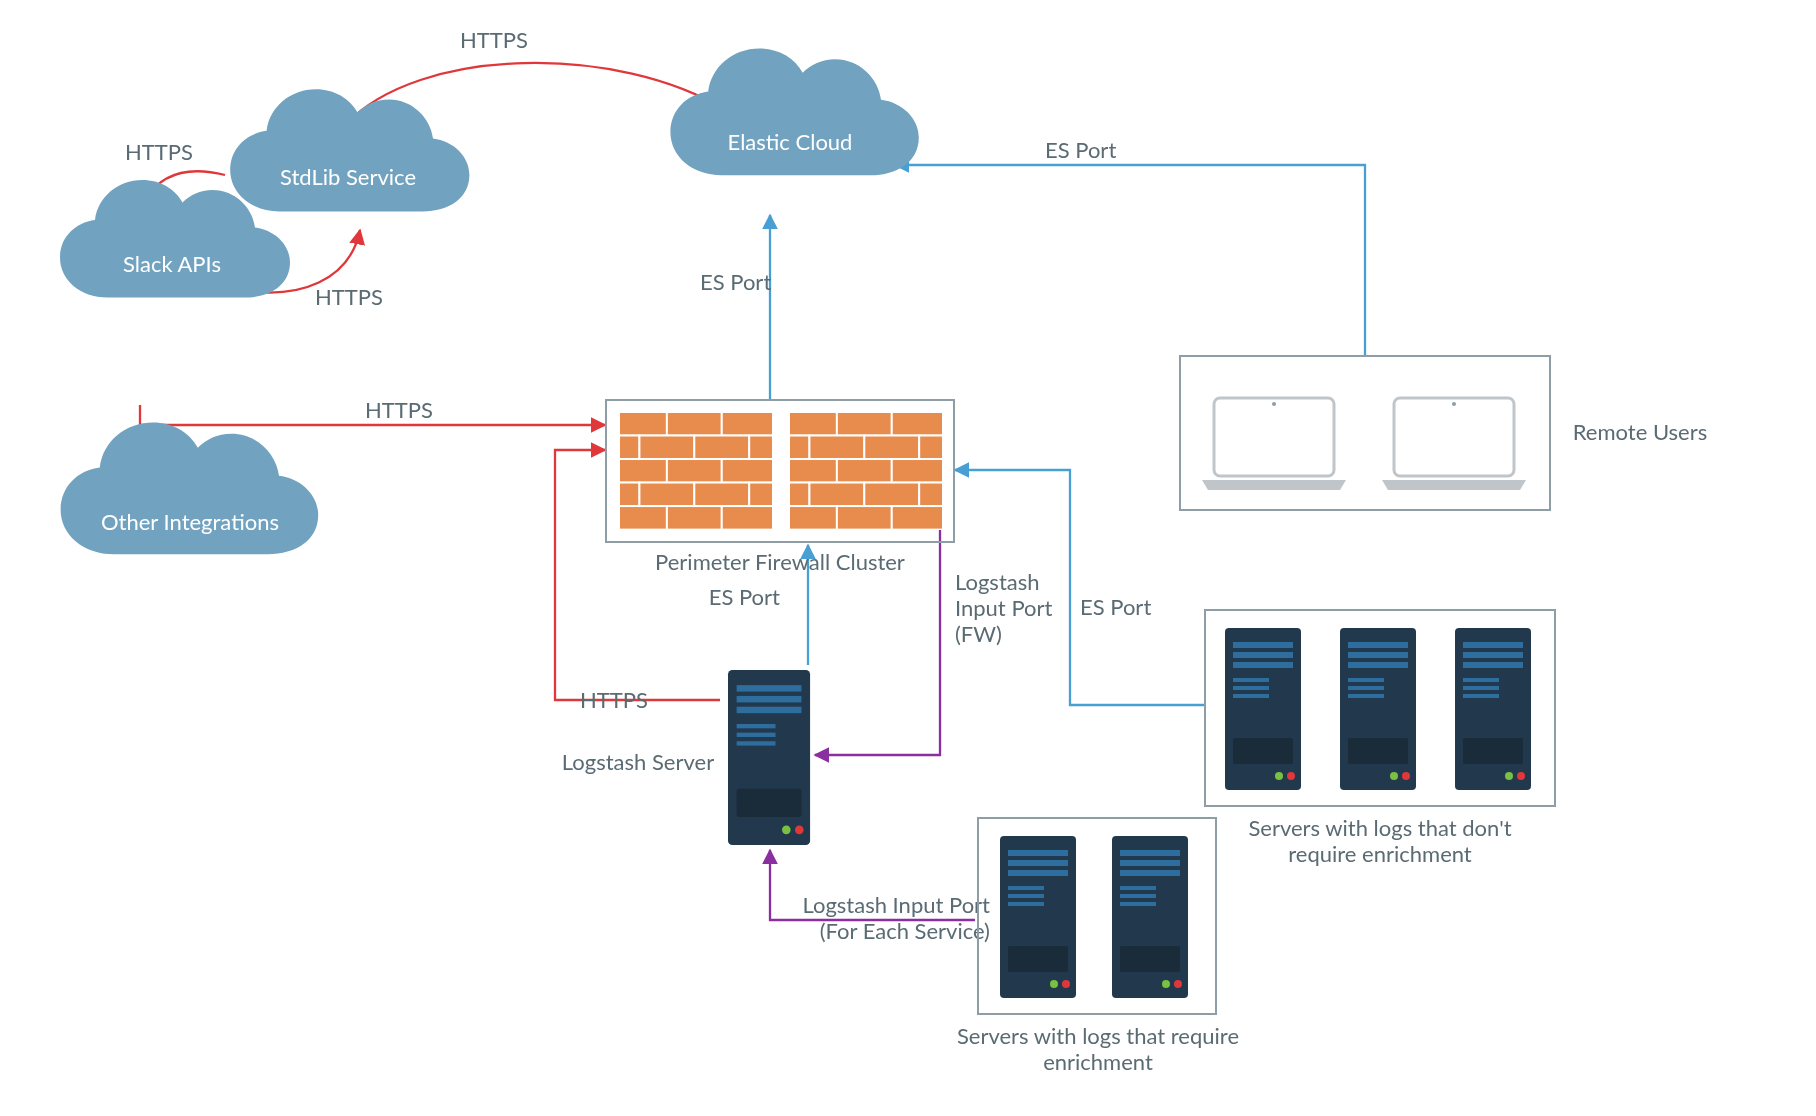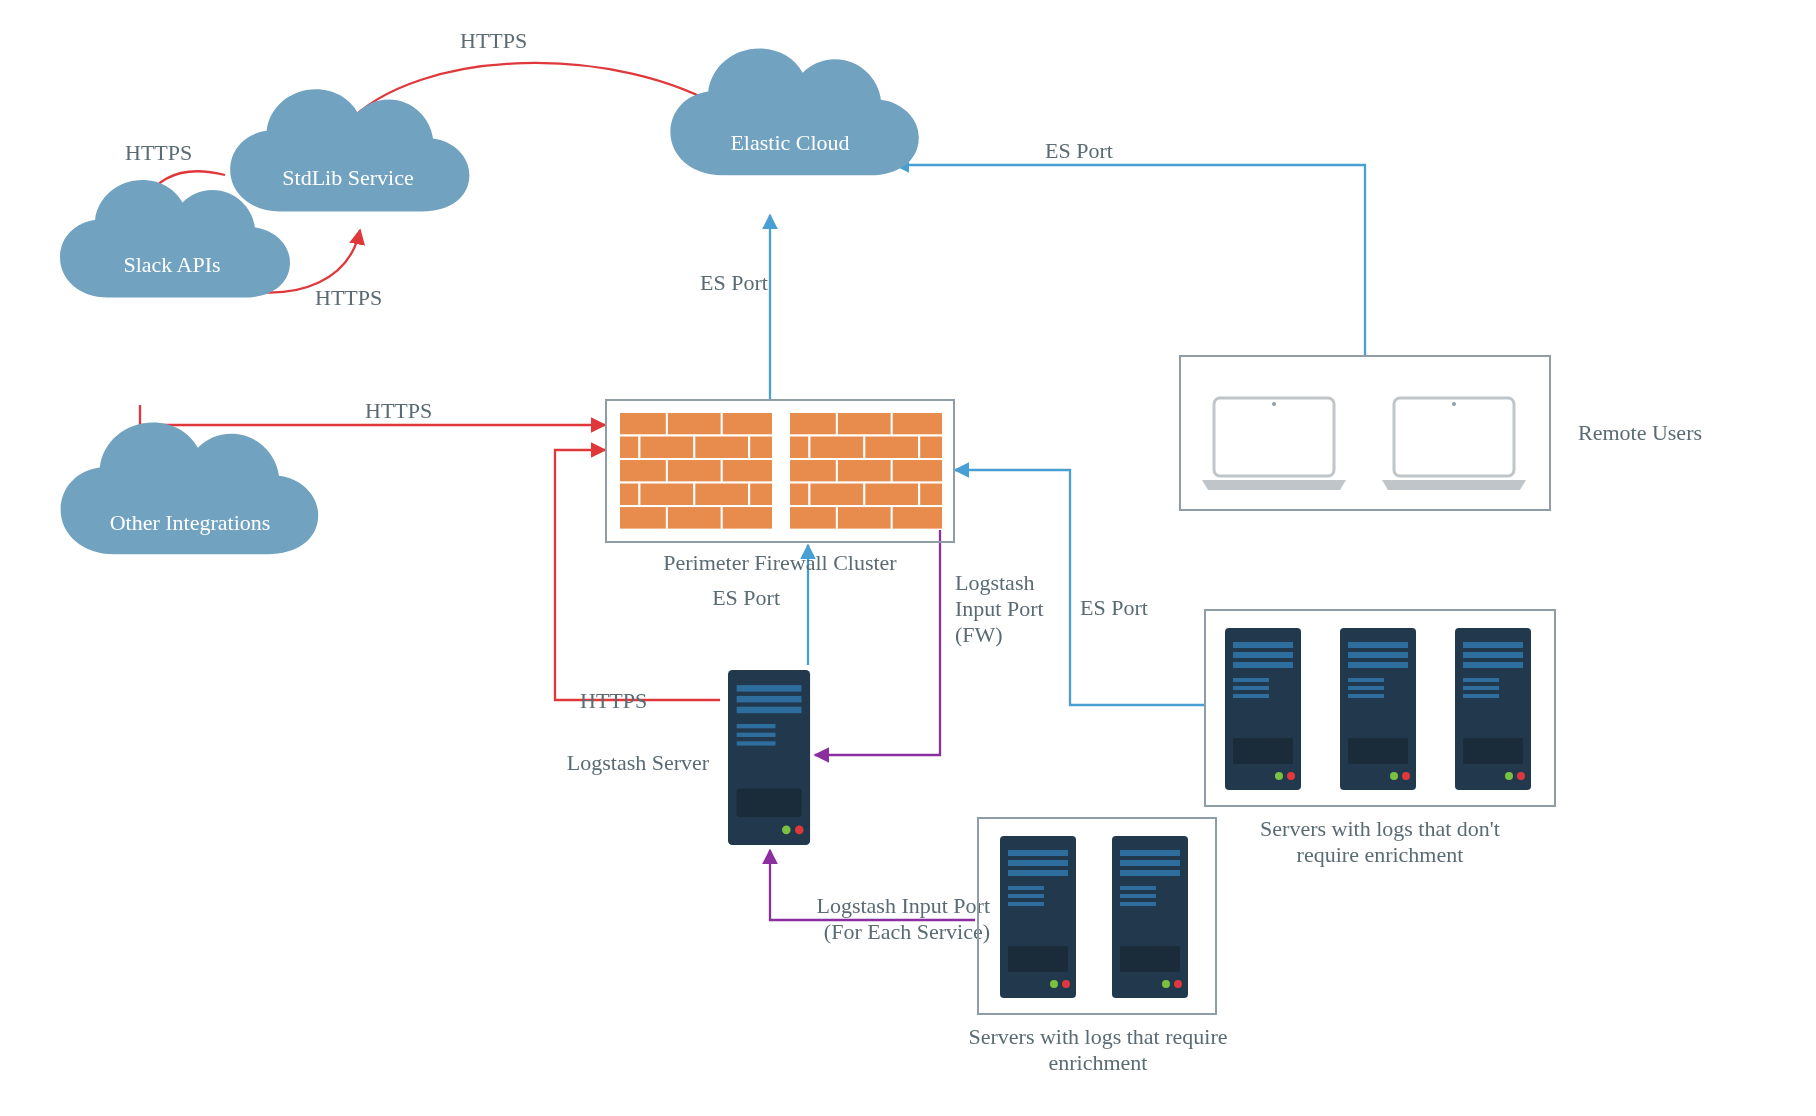--- a/index.html
+++ b/index.html
@@ -1,16 +1,16 @@
 <!DOCTYPE html>
 <html><head>
 <meta charset="utf-8">
 <style>
   html, body { margin:0; padding:0; background:#fff; font-family:"Lato","Helvetica Neue",Arial,sans-serif; color:#5a6b73; }
-  #stage { position:relative; width:1816px; height:1116px; overflow:hidden;font-family:Liberation Serif, serif; }
+  #stage { position:relative; width:1816px; height:1116px; overflow:hidden; }
   svg { position:absolute; inset:0; }
   .cloud-path { fill:#71a3c1; }
   .cloud-label { fill:#fff; font-size:22px; font-weight:400; text-anchor:middle; }
   .edge-label { fill:#5a6b73; font-size:22px; }
   .node-label { fill:#5a6b73; font-size:22px; text-anchor:middle; }
   .edge-red { stroke:#e0373a; fill:none; stroke-width:2.3; }
   .edge-blue { stroke:#479fd3; fill:none; stroke-width:2.3; }
   .edge-purple { stroke:#8b2fa0; fill:none; stroke-width:2.3; }
   .box { fill:none; stroke:#8f9ea6; stroke-width:2; }
   .fw-brick { fill:#e88c4d; stroke:#fff; stroke-width:2; }

